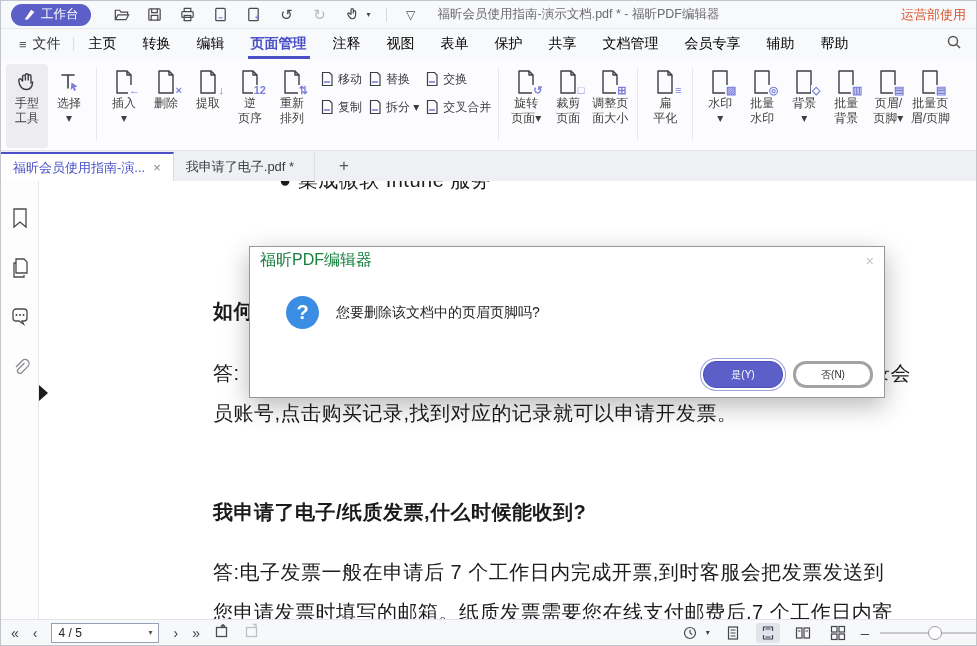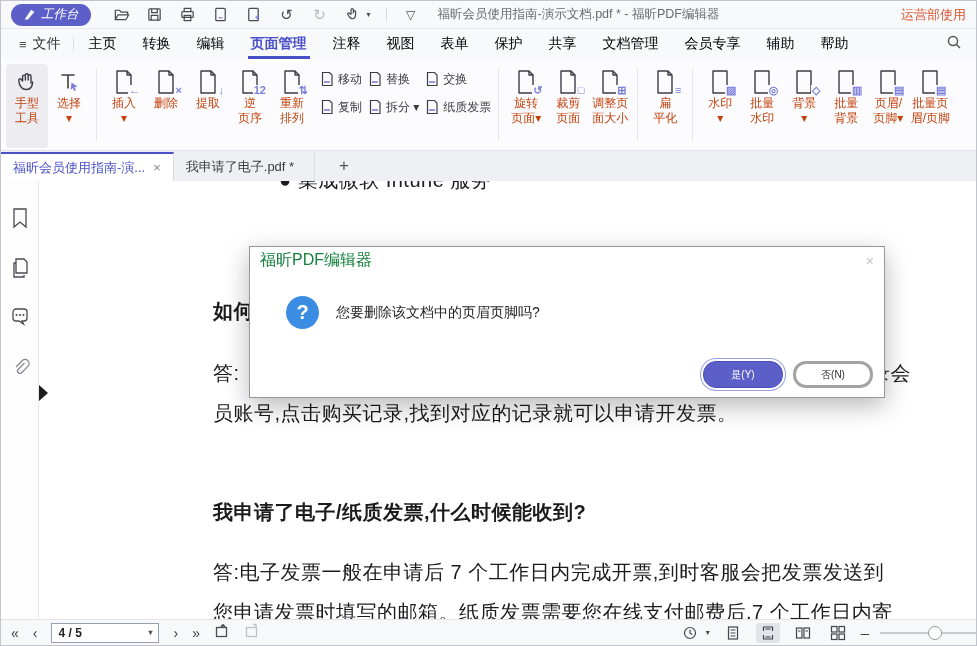--- a/index.html
+++ b/index.html
@@ -7,21 +7,21 @@
   .app {
     position:relative; width:977px; height:646px; overflow:hidden;
     background:#fff; font-family:"Liberation Sans", sans-serif; color:#333;
     border:1px solid #c4c4cc;
   }
   
   .titlebar { position:absolute; top:0; left:0; right:0; height:28px;
     background:#f8f9fb; border-bottom:1px solid #e6e9f2;
     display:flex; align-items:center; padding:0 10px; gap:14px; }
   .wb-btn { display:flex; align-items:center; gap:5px; height:22px; padding:0 12px;
-    background:var(--accent,#5b5fc7); color:#fff; border-radius:11px; font-size:12.5px; cursor:default;font-style:italic; }
+    background:var(--accent,#5b5fc7); color:#fff; border-radius:11px; font-size:12.5px; cursor:default; }
   .tb-icons { display:flex; align-items:center; gap:15px; margin-left:8px; }
   .tb-ic { width:18px; height:18px; display:flex; align-items:center; justify-content:center;
     color:#4a4a52; font-size:15px; line-height:1; }
   .tb-ic svg { width:17px; height:17px; stroke:#4a4a52; fill:none; stroke-width:1.3; }
   .tb-caret { font-size:8px; color:#4a4a52; margin-left:-10px; }
   .tb-sep { width:1px; height:14px; background:#d9d9e0; }
   .tb-title { font-size:12.5px; color:#6a6a72; margin-left:4px; }
   .tb-account { margin-left:auto; font-size:13px; color:var(--warn,#d9542e);text-align:right; }
   
   .menubar { position:absolute; top:28px; left:0; right:0; height:30px;
@@ -42,21 +42,21 @@
     display:flex; align-items:stretch; padding:3px 2px; }
   .rgroup { display:flex; align-items:flex-start; padding:2px 3px; }
   .rdiv { width:1px; background:#e7e7ee; margin:6px 3px; }
   .rbtn { width:42px; display:flex; flex-direction:column; align-items:center;
     padding:4px 1px 2px; border-radius:4px; cursor:default; }
   .rbtn.active { background:#ececf1; height:84px; }
   .ric { position:relative; width:26px; height:28px; display:flex; align-items:center; justify-content:center; }
   .ric svg { width:24px; height:26px; }
   .ric .g { position:absolute; right:-3px; bottom:0; font-style:normal; font-weight:bold;
     color:#7b7fd9; font-size:11px; line-height:1; background:#fcfcfe; padding-left:1px; }
-  .rlab { font-size:12px; line-height:15px; color:#c2410c; text-align:center; white-space:nowrap; }
+  .rlab { font-size:12px; line-height:15px; color:#404040; text-align:center; white-space:nowrap; }
   .rlab .l2:empty { display:none; }
   .rlab span { display:block; }
   .smallgrid { display:grid; grid-template-rows:repeat(2,18px); grid-auto-flow:column;
     gap:10px 6px; padding:8px 4px 0; align-items:center; }
   .sbtn { display:flex; align-items:center; gap:4px; font-size:12px; color:#3a3a40; white-space:nowrap; }
   .sbtn svg { width:14px; height:16px; }
   
   .tabbar { position:absolute; top:150px; left:0; right:0; height:30px;
     background:#eef0f4; display:flex; align-items:flex-end; }
   .tab { position:relative; height:29px; display:flex; align-items:center; gap:8px;
@@ -92,21 +92,21 @@
     display:flex; align-items:center; justify-content:center; cursor:default; }
   .dlg-btn.primary { background:var(--accent,#5b5fc7); color:#fff; border:1px solid #4a4fb8;
     box-shadow:0 0 0 2px #fff, 0 0 0 3px #9ba0e2; }
   .dlg-btn.secondary { background:#fff; color:#2c2c32; border:3px solid #a3a3a3; }
   
   .statusbar { position:absolute; left:0; right:0; bottom:0; height:26px; background:#f7f8fa;
     border-top:1px solid #e2e2e8; display:flex; align-items:center; padding:0 10px; font-size:13px; color:#4a4a52; }
   .st-left { display:flex; align-items:center; gap:14px; }
   .st-nav { font-size:14px; color:#3c3c44; line-height:1; }
   .pagebox { width:108px; height:20px; border:1px solid #98a0b8; background:#fff;
-    display:flex; align-items:center; padding:0 6px; gap:4px;font-weight:bold; }
+    display:flex; align-items:center; padding:0 6px; gap:4px; }
   .pagebox .pb-text { font-size:12px; color:#222; flex:1; }
   .pagebox .pb-caret { font-size:8px; color:#555; }
   .st-ic svg { width:16px; height:16px; stroke:#4d4d55; fill:none; stroke-width:1.3; }
   .st-ic.disabled svg { stroke:#bfbfc6; }
   .st-right { margin-left:auto; display:flex; align-items:center; gap:11px; }
   .vm { width:24px; height:20px; display:flex; align-items:center; justify-content:center; border-radius:3px; }
   .vm svg { width:16px; height:16px; stroke:#43434b; fill:none; stroke-width:1.2; }
   .vm.active { background:#e3e4ea; }
   .vw-caret { font-size:8px; color:#444; margin-left:-7px; }
   .zoom-minus { font-size:15px; color:#444; }
@@ -349,21 +349,21 @@
             <path d="M4 11 h6" stroke="#7b7fd9" stroke-width="1.6"></path>
           </svg>
           <span>交换</span>
         </div>
 
         <div class="sbtn">
           <svg viewBox="0 0 14 16">
             <path d="M2.5 1.5 h7 l2.5 2.5 v10.5 h-9.5 z" fill="none" stroke="#3c3c44" stroke-width="1.2"></path>
             <path d="M4 11 h6" stroke="#7b7fd9" stroke-width="1.6"></path>
           </svg>
-          <span>纸质发票</span>
+          <span>交叉合并</span>
         </div>
       </div>
     <div class="rdiv"></div>
 
     <div class="rgroup">
 
         <div class="rbtn">
           <span class="ric">
             <svg viewBox="0 0 24 26">
               <path d="M5 2 h10 l4 4 v18 H5 z M15 2 v4 h4" fill="none" stroke="#3c3c44" stroke-width="1.4" stroke-linejoin="round"></path>

